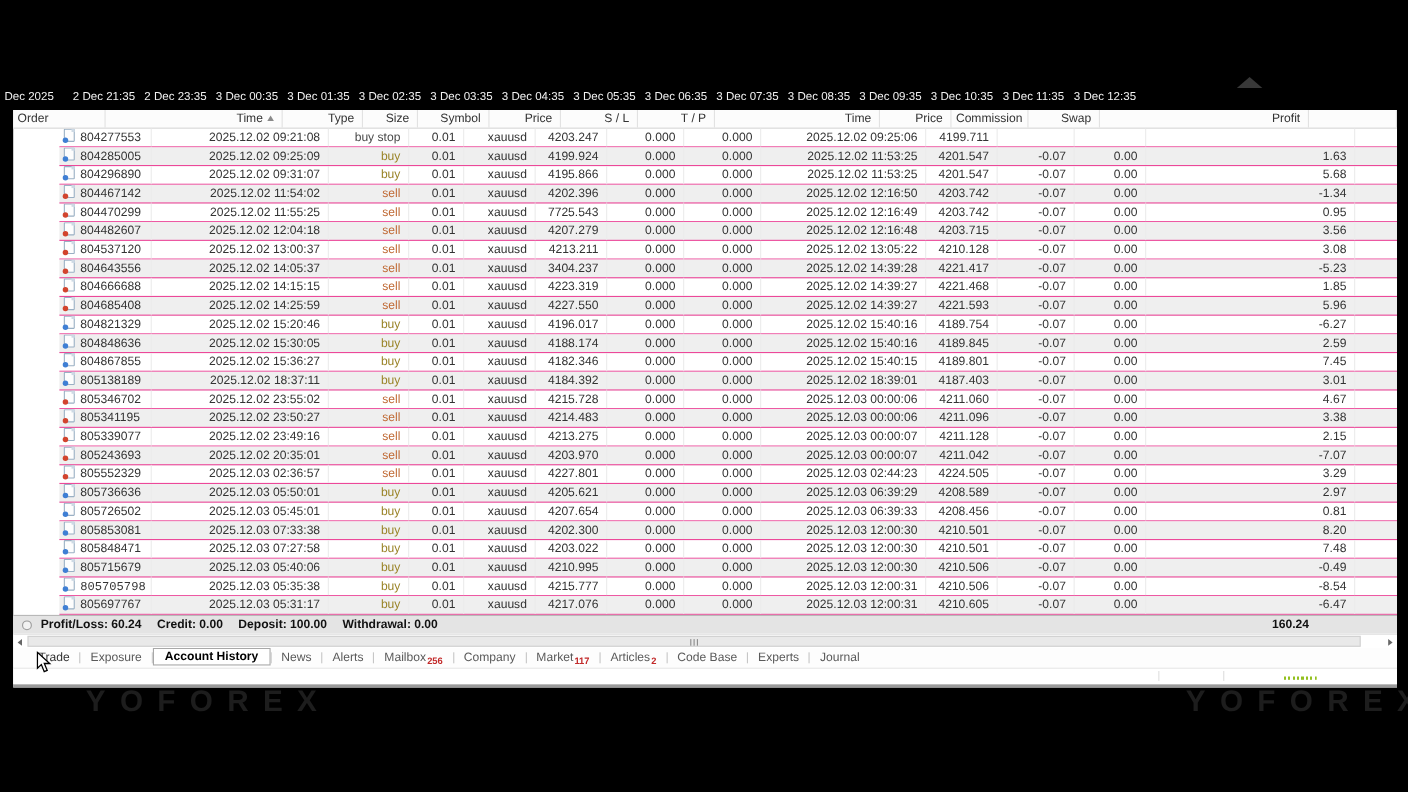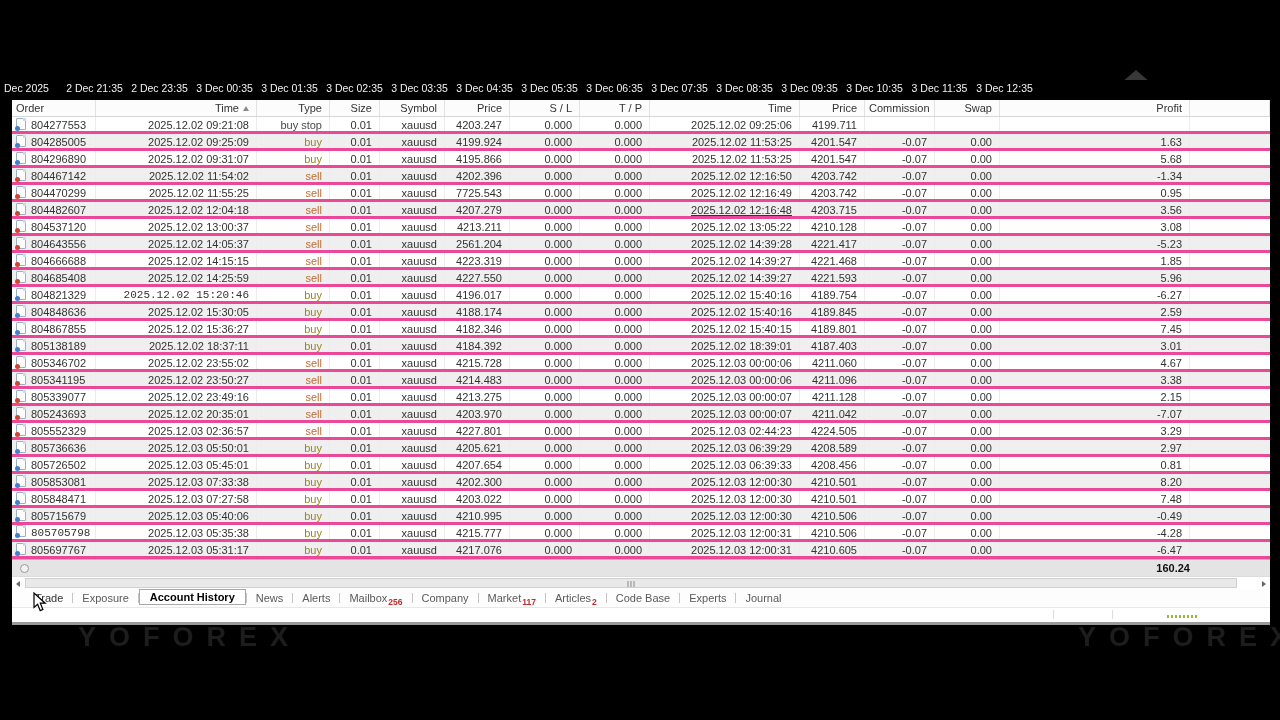--- a/index.html
+++ b/index.html
@@ -21,21 +21,21 @@
   .window{position:absolute;left:12px;top:100px;width:1258px;height:522px;background:#fff;
     border-bottom:3px solid #9a9a9a;box-sizing:content-box;font-size:11px;color:#333;}
 
   .thead,.trow{display:flex;height:17px;line-height:17px;}
   .thead{background:#fcfcfc;border-bottom:1px solid #d6d6d6;box-sizing:border-box;color:#333;}
   .cell{box-sizing:border-box;border-right:1px solid #ececec;padding:0 7px 0 4px;
     white-space:nowrap;overflow:hidden;}
   .cell.r{text-align:right;}
   .cell.tail{border-right:none;}
   .thead .cell{border-right:1px solid #e2e2e2;}
-  .trow{border-bottom:3px solid #ec4899;box-sizing:border-box;}
+  .trow{border-bottom:1px solid #ec4899;box-sizing:border-box;margin-left:42px;}
   .trow.alt{background:#efefef;}
   .sort-icon{display:inline-block;width:0;height:0;margin-left:4px;margin-bottom:1px;
     border-left:3px solid transparent;border-right:3px solid transparent;
     border-bottom:5px solid #8a8a8a;}
 
   .doc-icon{display:inline-block;position:relative;width:8px;height:10px;background:#fdfdfd;
     border:1px solid #9ab0c4;border-radius:1px;margin-right:5px;vertical-align:-1px;}
   .doc-icon::before{content:"";position:absolute;right:-1px;top:-1px;width:3px;height:3px;
     background:#cdd9e4;}
   .doc-icon::after{content:"";position:absolute;left:-2px;bottom:-2px;width:5px;height:5px;
@@ -223,21 +223,21 @@
         </div>
         <div class="trow alt">
           <div class="cell" style="width: 84px; flex: 0 0 84px;"><span class="doc-icon sell"></span><span>804482607</span></div>
           <div class="cell r" style="width: 161px; flex: 0 0 161px;"><span>2025.12.02 12:04:18</span></div>
           <div class="cell r" style="width: 73px; flex: 0 0 73px;"><span class="type-sell">sell</span></div>
           <div class="cell r" style="width: 50px; flex: 0 0 50px;"><span>0.01</span></div>
           <div class="cell r" style="width: 65px; flex: 0 0 65px;"><span>xauusd</span></div>
           <div class="cell r" style="width: 65px; flex: 0 0 65px;"><span>4207.279</span></div>
           <div class="cell r" style="width: 70px; flex: 0 0 70px;"><span>0.000</span></div>
           <div class="cell r" style="width: 70px; flex: 0 0 70px;"><span>0.000</span></div>
-          <div class="cell r" style="width: 150px; flex: 0 0 150px; text-decoration: underline;"><span>2025.12.02 12:16:48</span></div>
+          <div class="cell r" style="width: 150px; flex: 0 0 150px;"><span>2025.12.02 12:16:48</span></div>
           <div class="cell r" style="width: 65px; flex: 0 0 65px;"><span>4203.715</span></div>
           <div class="cell r" style="width: 70px; flex: 0 0 70px;"><span>-0.07</span></div>
           <div class="cell r" style="width: 65px; flex: 0 0 65px;"><span>0.00</span></div>
           <div class="cell r" style="width: 190px; flex: 0 0 190px;"><span>3.56</span></div>
           <div class="cell r tail" style="width: 80px; flex: 0 0 80px;"><span></span></div>
         </div>
         <div class="trow">
           <div class="cell" style="width: 84px; flex: 0 0 84px;"><span class="doc-icon sell"></span><span>804537120</span></div>
           <div class="cell r" style="width: 161px; flex: 0 0 161px;"><span>2025.12.02 13:00:37</span></div>
           <div class="cell r" style="width: 73px; flex: 0 0 73px;"><span class="type-sell">sell</span></div>
@@ -252,21 +252,21 @@
           <div class="cell r" style="width: 65px; flex: 0 0 65px;"><span>0.00</span></div>
           <div class="cell r" style="width: 190px; flex: 0 0 190px;"><span>3.08</span></div>
           <div class="cell r tail" style="width: 80px; flex: 0 0 80px;"><span></span></div>
         </div>
         <div class="trow alt">
           <div class="cell" style="width: 84px; flex: 0 0 84px;"><span class="doc-icon sell"></span><span>804643556</span></div>
           <div class="cell r" style="width: 161px; flex: 0 0 161px;"><span>2025.12.02 14:05:37</span></div>
           <div class="cell r" style="width: 73px; flex: 0 0 73px;"><span class="type-sell">sell</span></div>
           <div class="cell r" style="width: 50px; flex: 0 0 50px;"><span>0.01</span></div>
           <div class="cell r" style="width: 65px; flex: 0 0 65px;"><span>xauusd</span></div>
-          <div class="cell r" style="width: 65px; flex: 0 0 65px;"><span>2561.204</span></div>
+          <div class="cell r" style="width: 65px; flex: 0 0 65px;"><span>3404.237</span></div>
           <div class="cell r" style="width: 70px; flex: 0 0 70px;"><span>0.000</span></div>
           <div class="cell r" style="width: 70px; flex: 0 0 70px;"><span>0.000</span></div>
           <div class="cell r" style="width: 150px; flex: 0 0 150px;"><span>2025.12.02 14:39:28</span></div>
           <div class="cell r" style="width: 65px; flex: 0 0 65px;"><span>4221.417</span></div>
           <div class="cell r" style="width: 70px; flex: 0 0 70px;"><span>-0.07</span></div>
           <div class="cell r" style="width: 65px; flex: 0 0 65px;"><span>0.00</span></div>
           <div class="cell r" style="width: 190px; flex: 0 0 190px;"><span>-5.23</span></div>
           <div class="cell r tail" style="width: 80px; flex: 0 0 80px;"><span></span></div>
         </div>
         <div class="trow">
@@ -296,21 +296,21 @@
           <div class="cell r" style="width: 70px; flex: 0 0 70px;"><span>0.000</span></div>
           <div class="cell r" style="width: 150px; flex: 0 0 150px;"><span>2025.12.02 14:39:27</span></div>
           <div class="cell r" style="width: 65px; flex: 0 0 65px;"><span>4221.593</span></div>
           <div class="cell r" style="width: 70px; flex: 0 0 70px;"><span>-0.07</span></div>
           <div class="cell r" style="width: 65px; flex: 0 0 65px;"><span>0.00</span></div>
           <div class="cell r" style="width: 190px; flex: 0 0 190px;"><span>5.96</span></div>
           <div class="cell r tail" style="width: 80px; flex: 0 0 80px;"><span></span></div>
         </div>
         <div class="trow">
           <div class="cell" style="width: 84px; flex: 0 0 84px;"><span class="doc-icon buy"></span><span>804821329</span></div>
-          <div class="cell r" style="width: 161px; flex: 0 0 161px; font-family: Liberation Mono, monospace;"><span>2025.12.02 15:20:46</span></div>
+          <div class="cell r" style="width: 161px; flex: 0 0 161px;"><span>2025.12.02 15:20:46</span></div>
           <div class="cell r" style="width: 73px; flex: 0 0 73px;"><span class="type-buy">buy</span></div>
           <div class="cell r" style="width: 50px; flex: 0 0 50px;"><span>0.01</span></div>
           <div class="cell r" style="width: 65px; flex: 0 0 65px;"><span>xauusd</span></div>
           <div class="cell r" style="width: 65px; flex: 0 0 65px;"><span>4196.017</span></div>
           <div class="cell r" style="width: 70px; flex: 0 0 70px;"><span>0.000</span></div>
           <div class="cell r" style="width: 70px; flex: 0 0 70px;"><span>0.000</span></div>
           <div class="cell r" style="width: 150px; flex: 0 0 150px;"><span>2025.12.02 15:40:16</span></div>
           <div class="cell r" style="width: 65px; flex: 0 0 65px;"><span>4189.754</span></div>
           <div class="cell r" style="width: 70px; flex: 0 0 70px;"><span>-0.07</span></div>
           <div class="cell r" style="width: 65px; flex: 0 0 65px;"><span>0.00</span></div>
@@ -531,21 +531,21 @@
           <div class="cell r" style="width: 73px; flex: 0 0 73px;"><span class="type-buy">buy</span></div>
           <div class="cell r" style="width: 50px; flex: 0 0 50px;"><span>0.01</span></div>
           <div class="cell r" style="width: 65px; flex: 0 0 65px;"><span>xauusd</span></div>
           <div class="cell r" style="width: 65px; flex: 0 0 65px;"><span>4215.777</span></div>
           <div class="cell r" style="width: 70px; flex: 0 0 70px;"><span>0.000</span></div>
           <div class="cell r" style="width: 70px; flex: 0 0 70px;"><span>0.000</span></div>
           <div class="cell r" style="width: 150px; flex: 0 0 150px;"><span>2025.12.03 12:00:31</span></div>
           <div class="cell r" style="width: 65px; flex: 0 0 65px;"><span>4210.506</span></div>
           <div class="cell r" style="width: 70px; flex: 0 0 70px;"><span>-0.07</span></div>
           <div class="cell r" style="width: 65px; flex: 0 0 65px;"><span>0.00</span></div>
-          <div class="cell r" style="width: 190px; flex: 0 0 190px;"><span>-4.28</span></div>
+          <div class="cell r" style="width: 190px; flex: 0 0 190px;"><span>-8.54</span></div>
           <div class="cell r tail" style="width: 80px; flex: 0 0 80px;"><span></span></div>
         </div>
         <div class="trow alt">
           <div class="cell" style="width: 84px; flex: 0 0 84px;"><span class="doc-icon buy"></span><span>805697767</span></div>
           <div class="cell r" style="width: 161px; flex: 0 0 161px;"><span>2025.12.03 05:31:17</span></div>
           <div class="cell r" style="width: 73px; flex: 0 0 73px;"><span class="type-buy">buy</span></div>
           <div class="cell r" style="width: 50px; flex: 0 0 50px;"><span>0.01</span></div>
           <div class="cell r" style="width: 65px; flex: 0 0 65px;"><span>xauusd</span></div>
           <div class="cell r" style="width: 65px; flex: 0 0 65px;"><span>4217.076</span></div>
           <div class="cell r" style="width: 70px; flex: 0 0 70px;"><span>0.000</span></div>
@@ -554,20 +554,26 @@
           <div class="cell r" style="width: 65px; flex: 0 0 65px;"><span>4210.605</span></div>
           <div class="cell r" style="width: 70px; flex: 0 0 70px;"><span>-0.07</span></div>
           <div class="cell r" style="width: 65px; flex: 0 0 65px;"><span>0.00</span></div>
           <div class="cell r" style="width: 190px; flex: 0 0 190px;"><span>-6.47</span></div>
           <div class="cell r tail" style="width: 80px; flex: 0 0 80px;"><span></span></div>
         </div>
       </div>
 
     <div class="status-bar">
       <span class="status-icon"></span>
+      <span class="status-items">
+          <span>Profit/Loss: 60.24</span>
+          <span>Credit: 0.00</span>
+          <span>Deposit: 100.00</span>
+          <span>Withdrawal: 0.00</span>
+        </span>
       <span class="status-total">160.24</span>
     </div>
 
     <div class="hscroll">
       <span class="hs-arrow left">
           <span class="tri-l"></span>
         </span>
       <div class="hs-thumb">
         <span class="hs-grip">
             <i></i>

